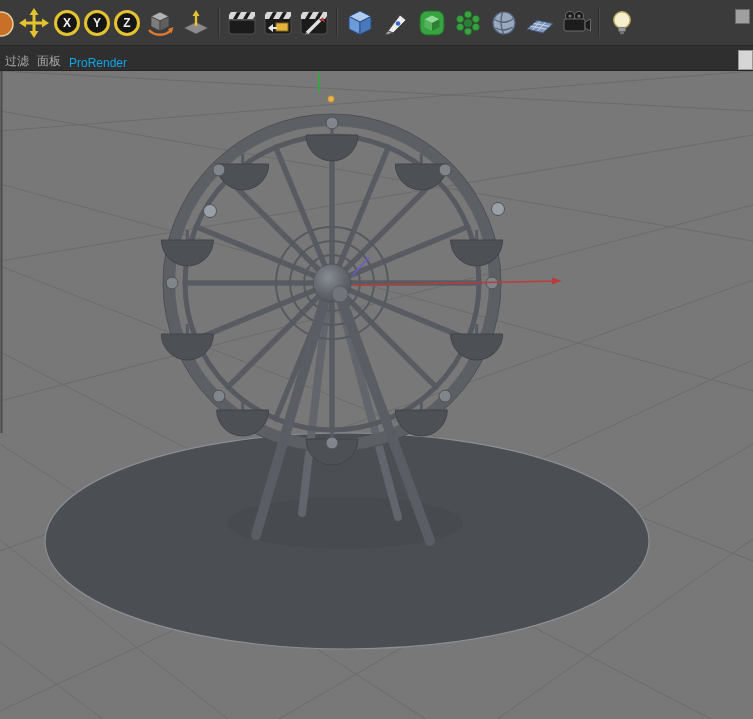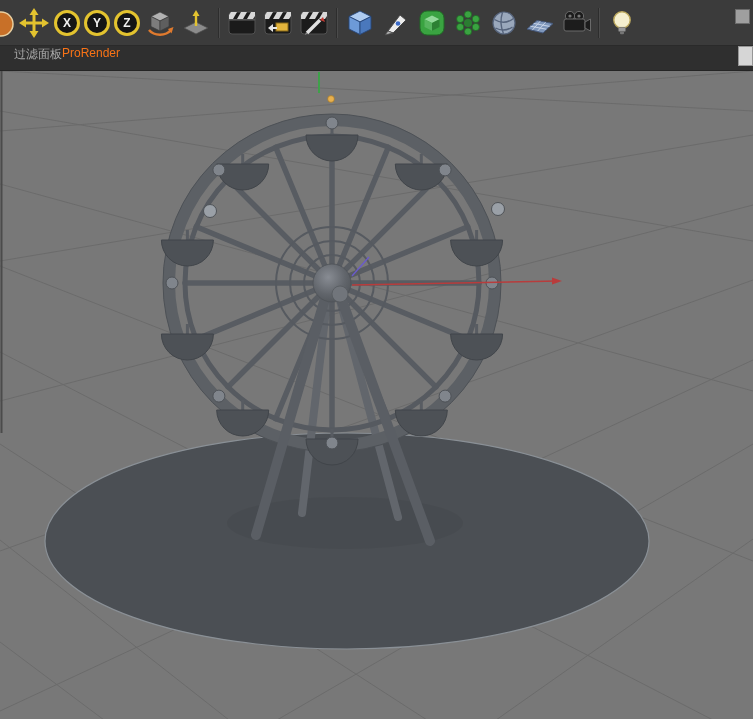--- a/index.html
+++ b/index.html
@@ -27,26 +27,26 @@
   }
   .sep{width:10px;height:34px;display:flex;align-items:center;justify-content:center;flex:0 0 auto;}
   .sep i{display:block;width:1px;height:30px;background:#2d2d2d;border-right:1px solid #4b4b4b;}
   .toolbar-corner{
     position:absolute;right:3px;top:9px;width:13px;height:13px;
     background:#9f9f9f;border:1px solid #6b6b6b;
   }
 
   
   .menubar{
-    height:24px;background:#2f2f2f;display:flex;align-items:flex-start;
-    gap:0;padding-left:14px;position:relative;flex:0 0 auto;
+    height:24px;background:#2f2f2f;display:flex;align-items:flex-end;
+    gap:8px;padding-left:5px;position:relative;flex:0 0 auto;
     border-bottom:1px solid #242424;
   }
   .menu-item{font-size:12px;color:#ababab;cursor:default;}
-  .menu-item.strong{color:#f97316;}
+  .menu-item.strong{color:#0ea5e9;}
   .menubar-corner{
     margin-left:auto;width:15px;height:20px;background:#d6d6d6;
     border:1px solid #969696;box-sizing:border-box;margin-right:0;
   }
 
   
   .viewport{flex:1 1 auto;position:relative;background:#787878;}
   .viewport svg{display:block;}
 </style>
 </head>

